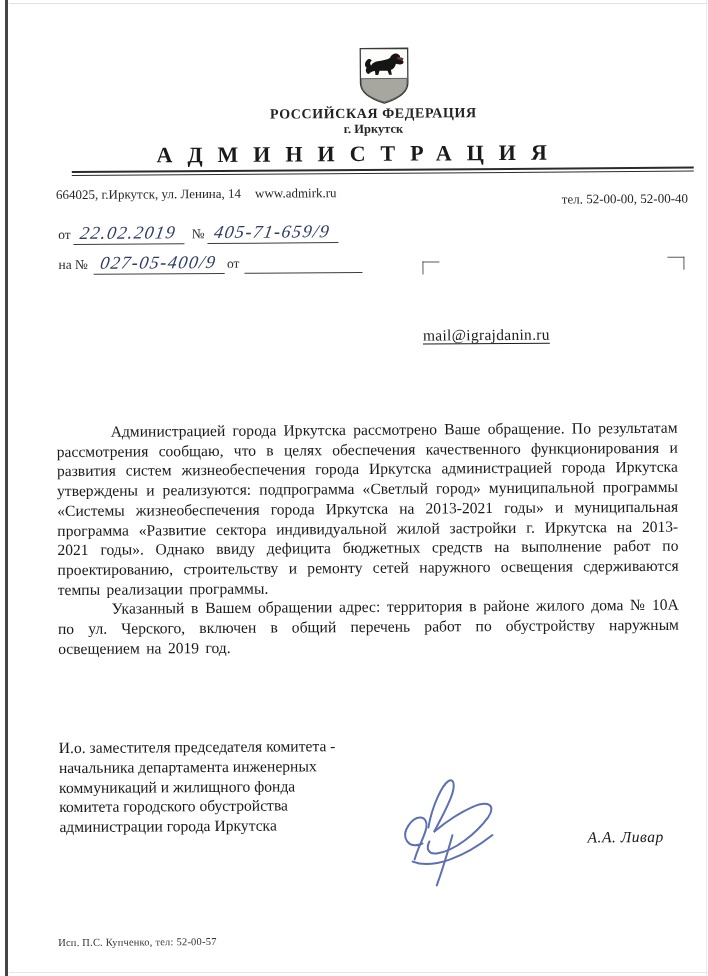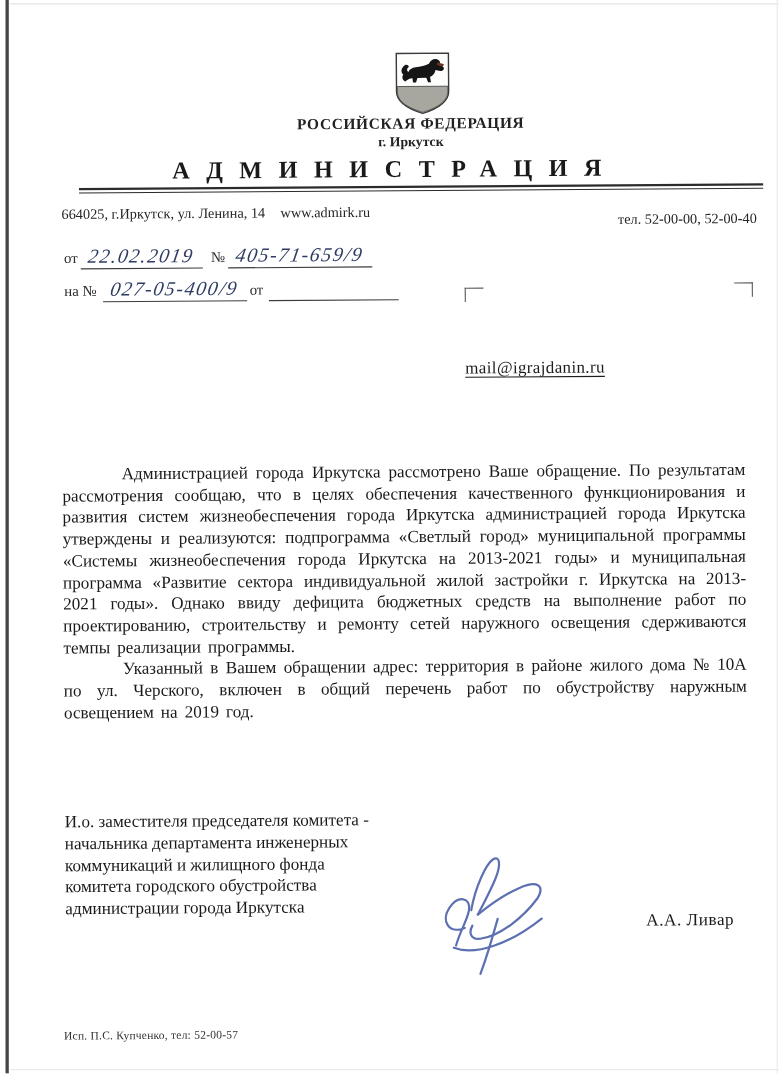--- a/index.html
+++ b/index.html
@@ -79,21 +79,21 @@
     word-spacing:2.5px; color:#1a1a1a;
   }
   .bodytext p { text-indent:54px; }
 
   
   .signpos {
     position:absolute; left:57px; top:736px; width:380px;
     font-size:15.6px; line-height:19.8px; color:#1a1a1a;
   }
   .sig-art { position:absolute; left:390px; top:766px; width:152px; height:124px; }
-  .signame { position:absolute; left:585px; top:830px; font-size:15.6px; letter-spacing:0.5px; color:#1a1a1a; }
+  .signame { position:absolute; left:585px; top:830px; font-size:15.6px; letter-spacing:0.5px; color:#1a1a1a;font-style:italic; }
 
   
   .footer { position:absolute; left:55px; top:935px; font-size:10.5px; color:#333; letter-spacing:0.2px; }
 </style>
 </head>
 <body>
 
 <div class="edge-left"></div>
 <div class="edge-top"></div>
 <div class="edge-bot"></div>

